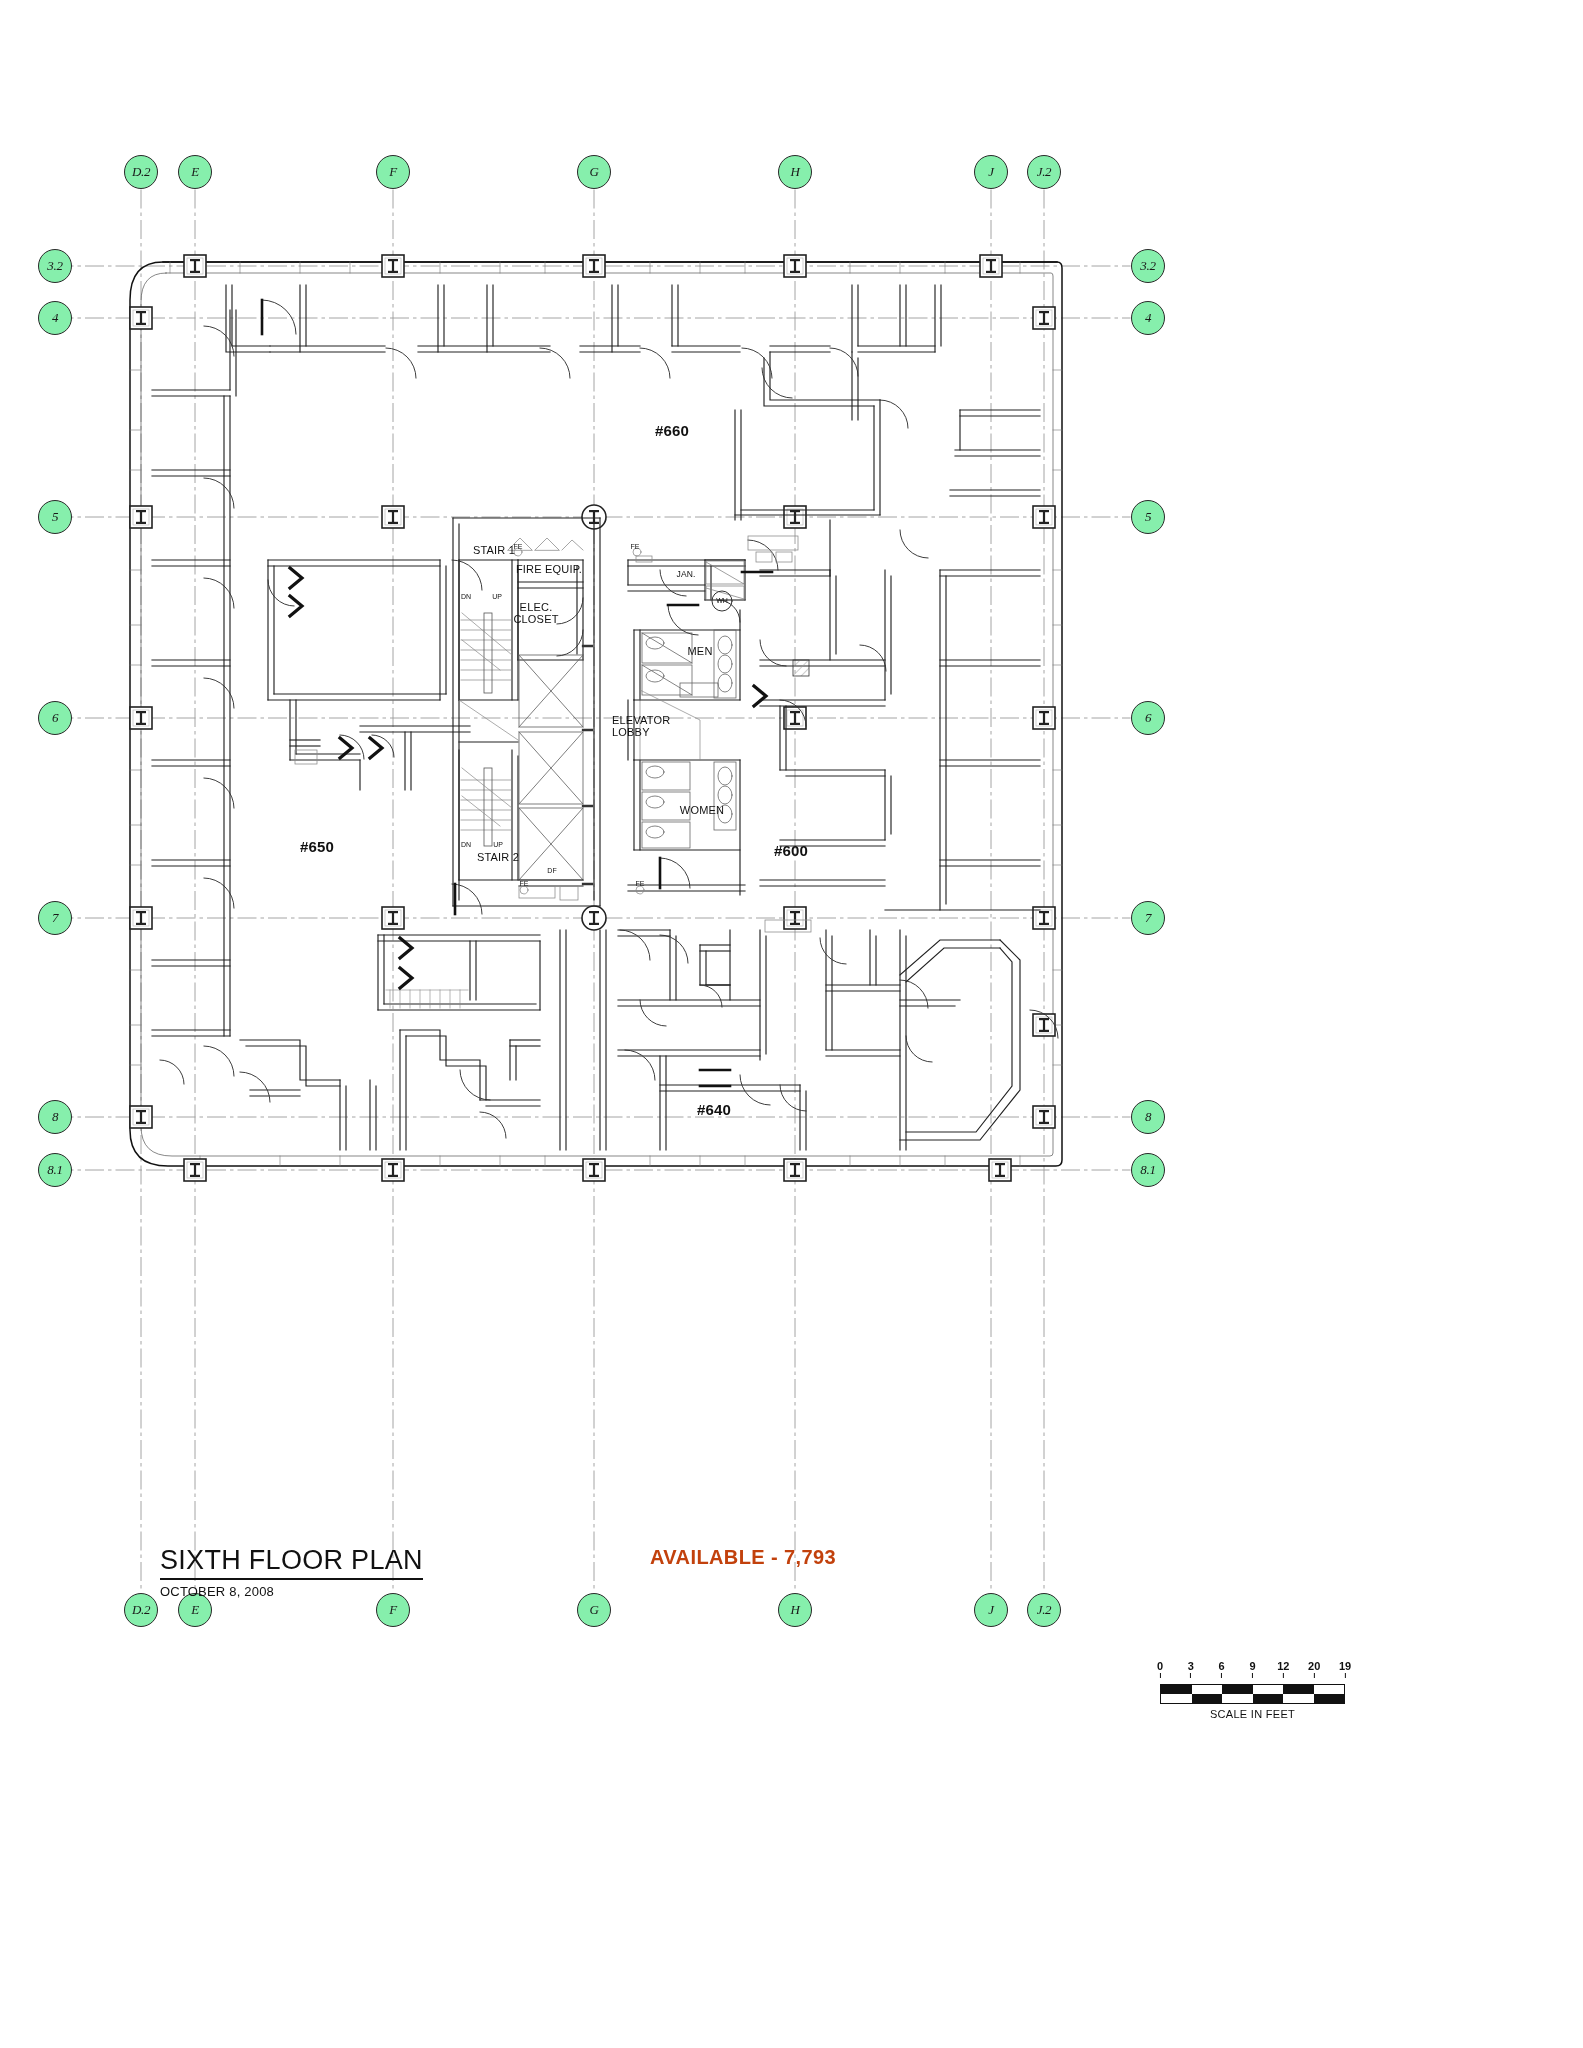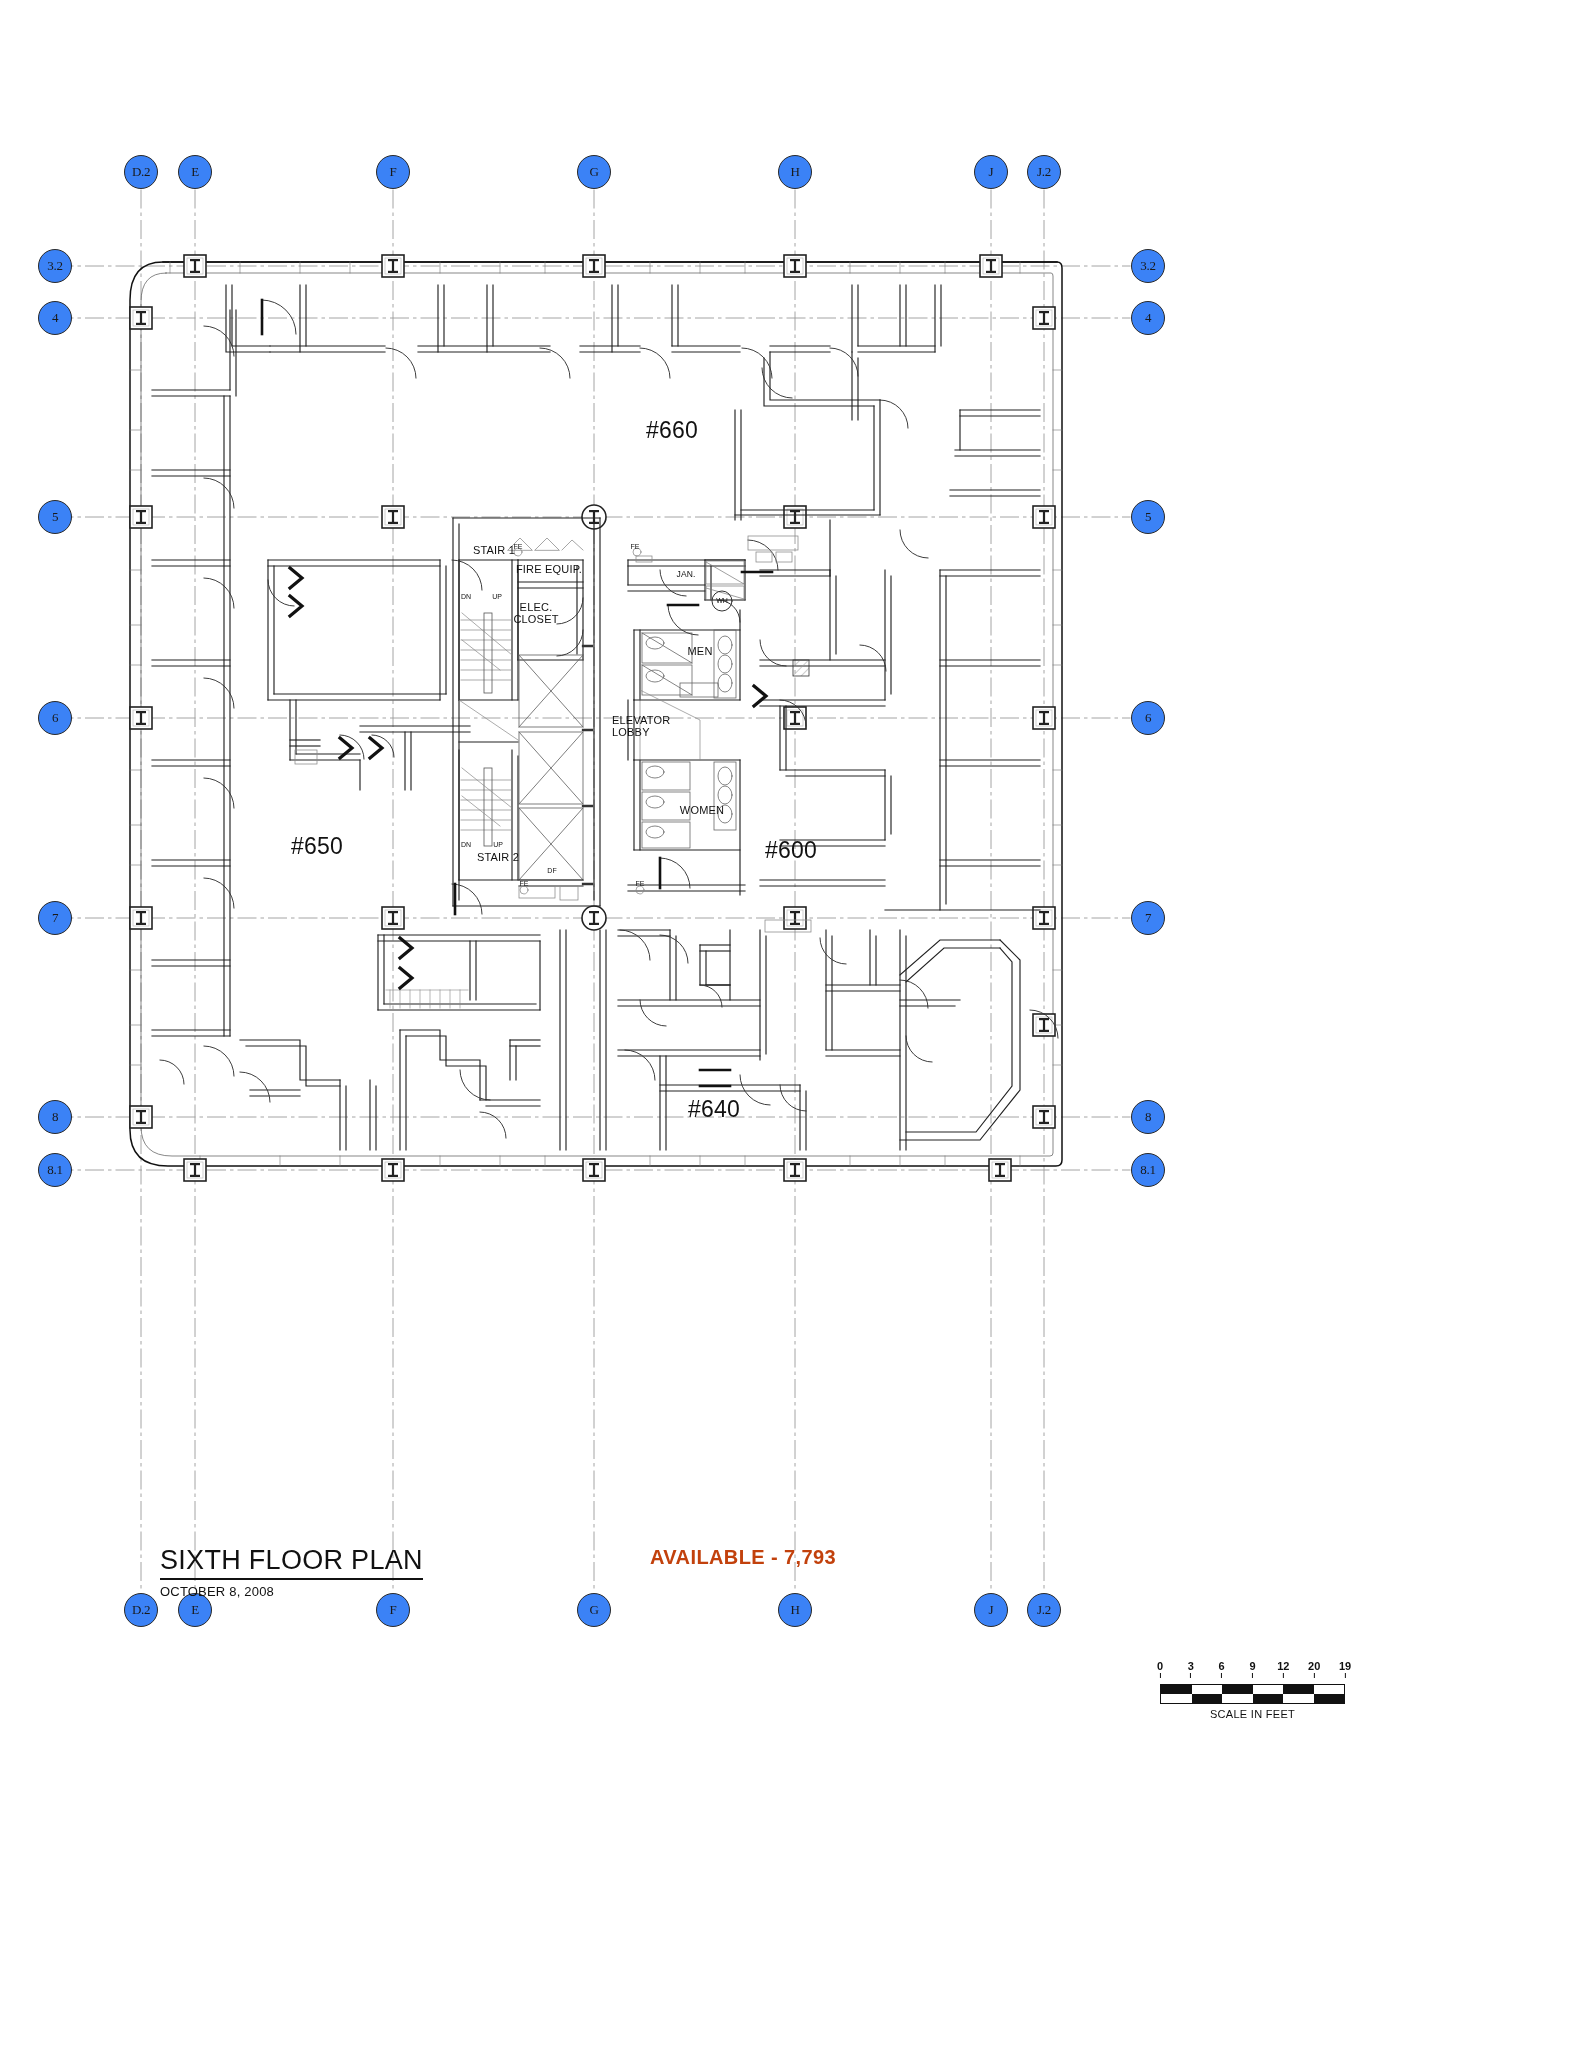--- a/index.html
+++ b/index.html
@@ -19,38 +19,39 @@
   #plan-svg { position: absolute; left: 0; top: 0; }
 
   
   .bubble {
     position: absolute;
     width: 34px; height: 34px;
     border: 1.4px solid #2a2a2a;
     border-radius: 50%;
     display: flex; align-items: center; justify-content: center;
     font-size: 13px;
+    font-style: italic;
     font-family: "Liberation Serif", serif;
     color: #1a1a1a;
-    background: #3b82f6;
+    background: #86efac;
     transform: translate(-50%, -50%);
     letter-spacing: -0.3px;
   }
 
   
   .lbl {
     position: absolute;
     transform: translate(-50%, -50%);
     white-space: pre;
     color: #111;
     font-family: "Liberation Sans", sans-serif;
     text-align: center;
     line-height: 1.12;
   }
-  .lbl-suite { font-size: 23px; letter-spacing: 0.2px; }
+  .lbl-suite { font-size: 15px; letter-spacing: 0.2px; font-weight: bold; }
   .lbl-room  { font-size: 11px; letter-spacing: 0.2px; }
   .lbl-small { font-size: 8.5px; letter-spacing: 0.1px; }
   .lbl-tiny  { font-size: 7px; }
 
   
   #title-block { position: absolute; left: 160px; top: 1545px; }
   #plan-title {
     font-size: 27px;
     color: #111;
     letter-spacing: 0.3px;

